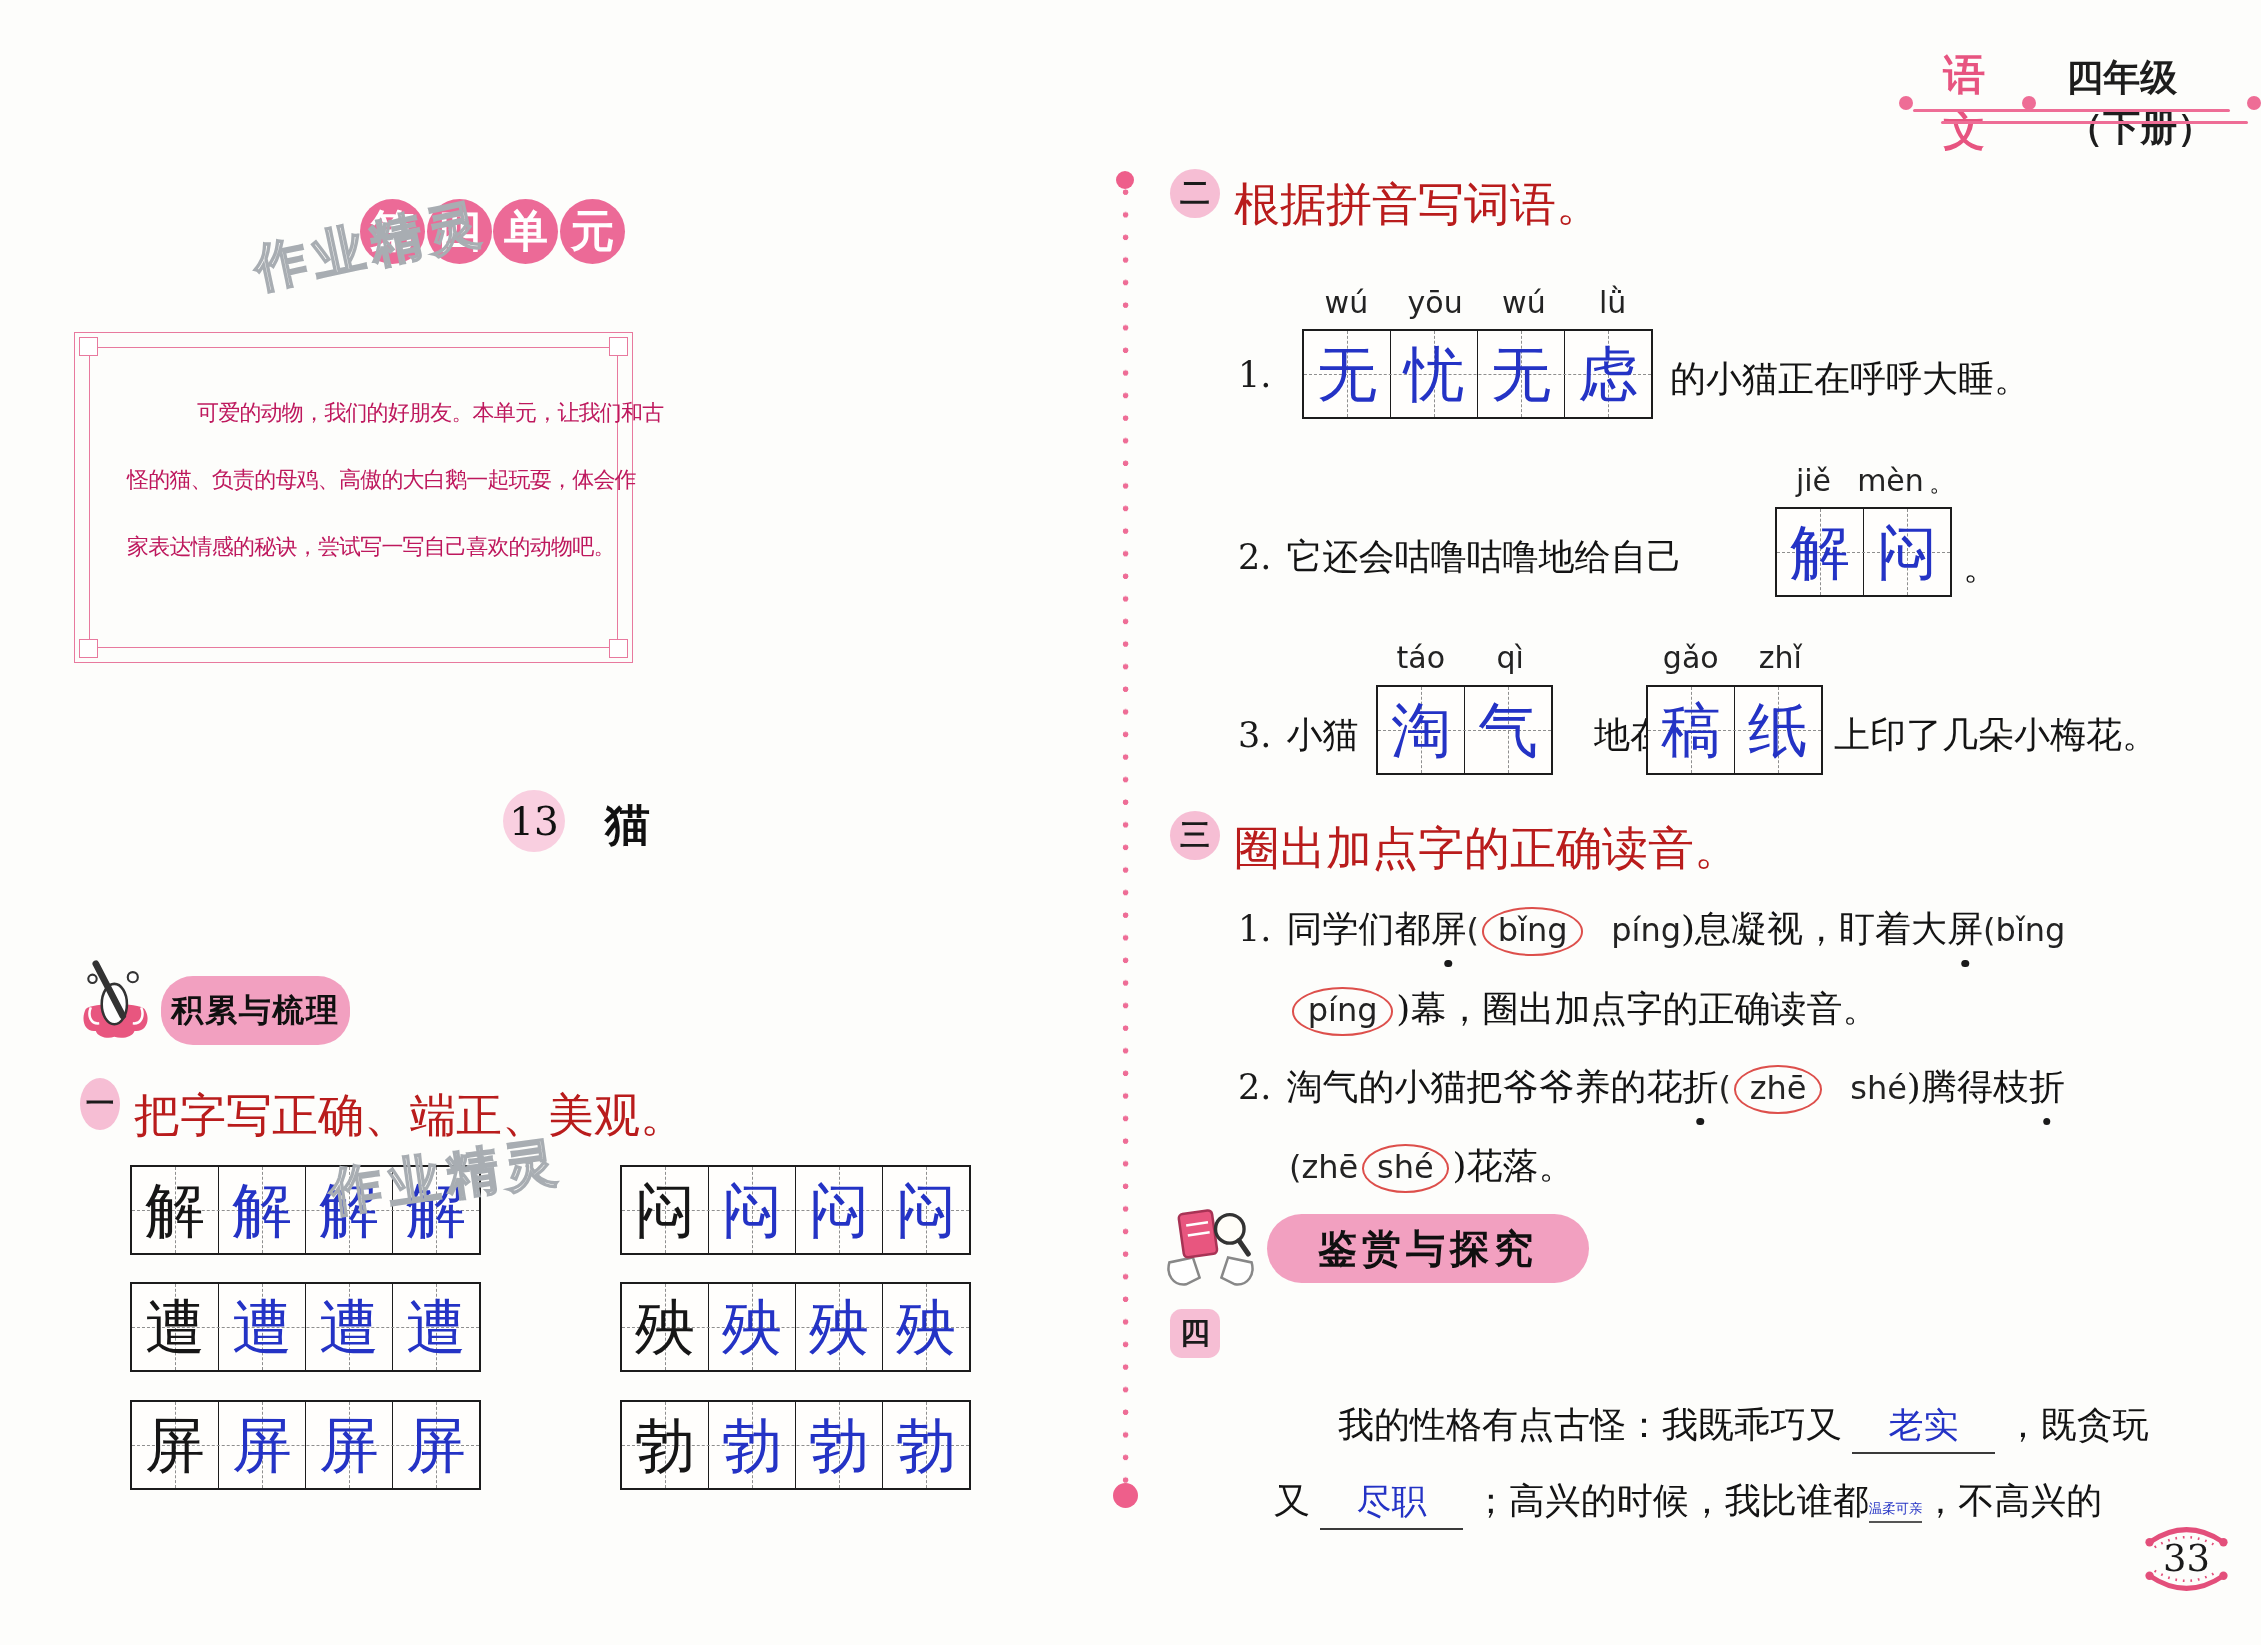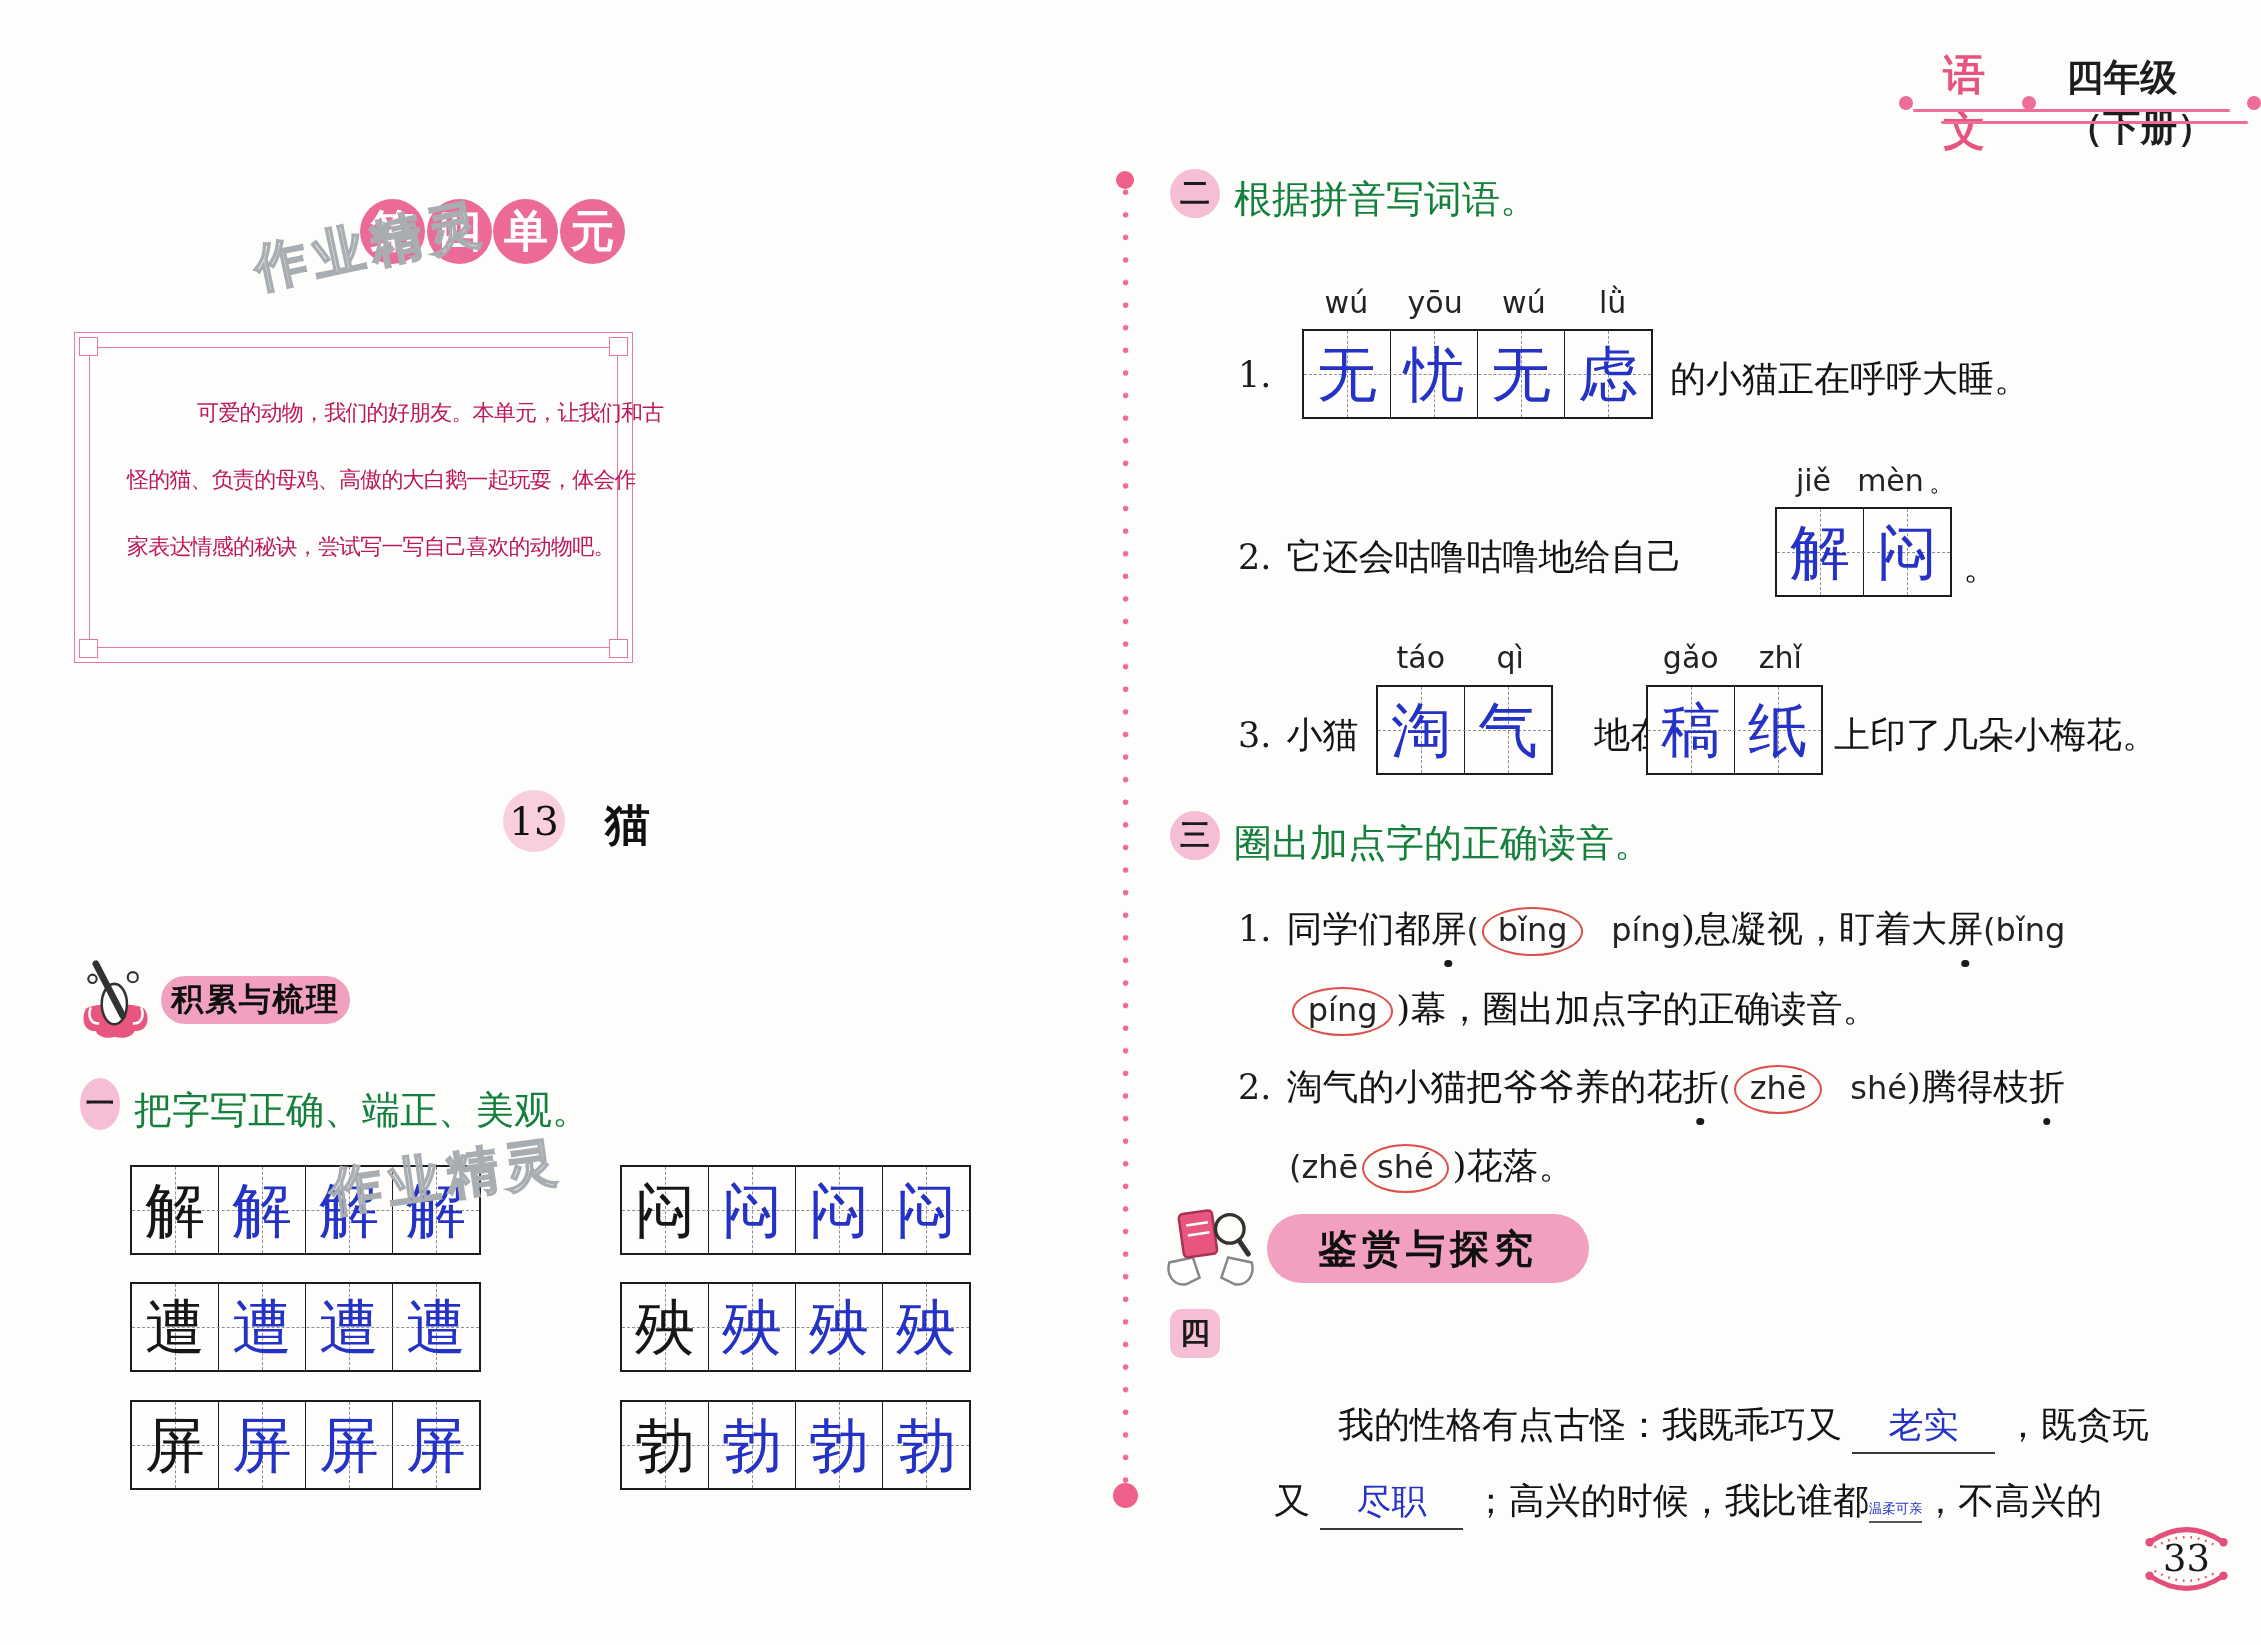--- a/index.html
+++ b/index.html
@@ -33,30 +33,30 @@
 
   
   .lnum{position:absolute;left:503px;top:790px;width:62px;height:62px;border-radius:50%;
         background:#f9cfe0;display:flex;align-items:center;justify-content:center;
         font-size:39px;color:#111;}
   .ltitle{position:absolute;left:605px;top:795px;font-size:45px;font-weight:bold;color:#111;}
 
   
   .pill{position:absolute;background:#f2a0c0;color:#101010;font-weight:bold;
         display:flex;align-items:center;justify-content:center;}
-  .pill1{left:161px;top:976px;width:189px;height:48px;border-radius:32px;font-size:32px;letter-spacing:1.7px;}
+  .pill1{left:161px;top:976px;width:189px;height:69px;border-radius:32px;font-size:32px;letter-spacing:1.7px;}
   .pill2{left:1267px;top:1214px;width:322px;height:69px;border-radius:35px;font-size:39px;letter-spacing:5px;}
   .secicon{position:absolute;}
 
   
   .marker{position:absolute;background:#f6bed4;color:#1b1b1b;font-weight:bold;
           display:flex;align-items:center;justify-content:center;}
   .mk-ellipse{border-radius:50%;}
   .mk-square{border-radius:11.7px;}
-  .prompt{position:absolute;font-size:38px;color:#15803d;white-space:nowrap;}
+  .prompt{position:absolute;font-size:46px;color:#b91c1c;white-space:nowrap;}
 
   
   .wrow{position:absolute;display:flex;border:2.5px solid #1c1c1c;background:#fffefc;}
   .wrow::after{content:"";position:absolute;left:0;right:0;top:50%;border-top:1.7px dashed #8f8f8f;z-index:1;}
   .wcell{width:86px;height:86px;border-right:1.7px solid #1c1c1c;position:relative;
          display:flex;align-items:center;justify-content:center;}
   .wcell:last-child{border-right:none;}
   .wcell::before{content:"";position:absolute;top:0;bottom:0;left:50%;border-left:1.7px dashed #8f8f8f;}
   .gch{position:relative;z-index:2;font-size:60px;line-height:1;}
   .model{color:#161616;}

